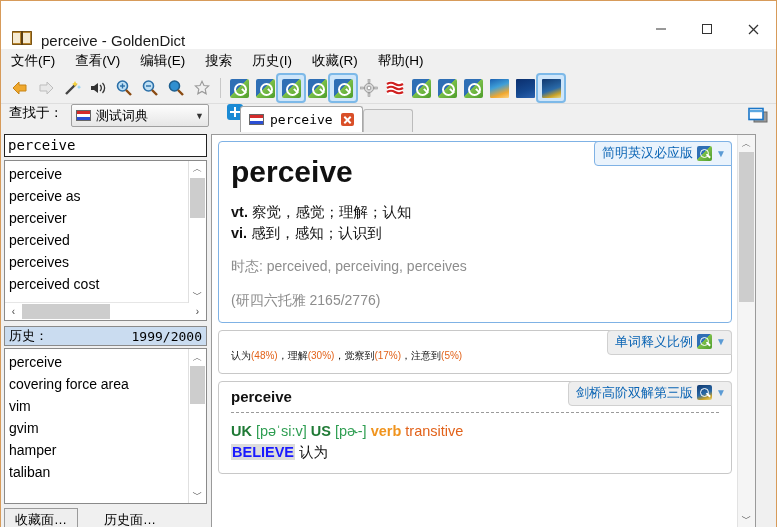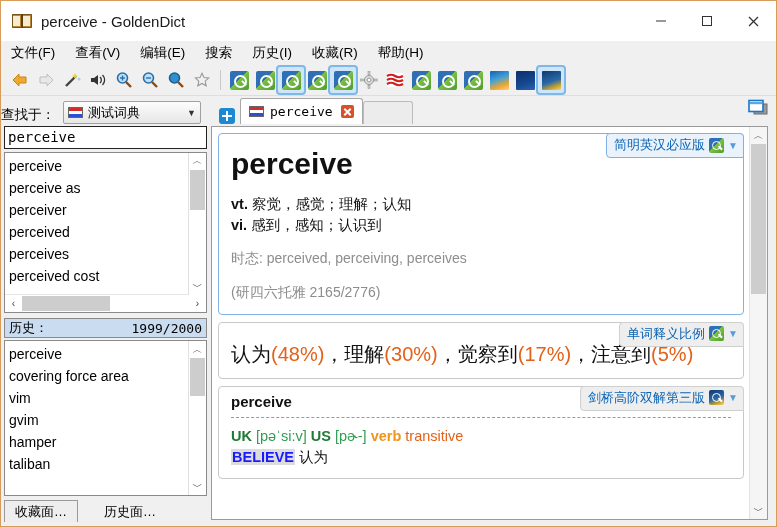--- a/index.html
+++ b/index.html
@@ -1,20 +1,20 @@
 <!DOCTYPE html>
 <html><head>
 <meta charset="utf-8">
 <style>
   html,body{margin:0;padding:0;background:#fff;}
   body{width:777px;height:527px;overflow:hidden;font-family:"Liberation Sans","DejaVu Sans",sans-serif;}
   .app{position:relative;width:777px;height:527px;box-sizing:border-box;border:1px solid #d79b5a;background:#f0f0f0;}
 
   
-  .titlebar{height:40px;display:flex;align-items:center;background:#fff;}
+  .titlebar{height:48px;display:flex;align-items:flex-end;background:#fff;}
   .tb-icon{width:22px;height:22px;margin-left:10px;margin-right:8px;position:relative;flex:none;}
   .book{position:absolute;left:1px;top:4px;width:20px;height:14px;background:#b9862f;border-radius:1px;
         box-shadow:inset 0 0 0 1px #7a5416;}
   .book:before{content:"";position:absolute;left:9px;top:0;width:2px;height:14px;background:#5d3f11;}
   .book:after{content:"";position:absolute;left:1px;top:2px;width:7px;height:10px;background:#f5ead2;
         box-shadow:10px 0 0 0 #f5ead2;}
   .title-text{font-size:15px;color:#1a1a1a;}
   .winbtns{margin-left:auto;display:flex;height:40px;}
   .winbtn{width:46px;height:40px;display:flex;align-items:center;justify-content:center;}
   .winbtn svg{display:block;}
@@ -31,21 +31,21 @@
         background:linear-gradient(135deg,#2f6fb5 0%,#2f6fb5 45%,#7cc04a 46%,#4d9c2a 100%);}
   .dicticon:after{content:"";position:absolute;left:4px;top:4px;width:9px;height:9px;border:2px solid #fff;border-radius:50%;}
   .dicticon:before{content:"";position:absolute;left:11px;top:11px;width:6px;height:2px;background:#fff;transform:rotate(45deg);}
   .dsel{box-shadow:0 0 0 2px #7db9e8;border-radius:2px;background:#cfe6fa;}
   .bookcover{width:19px;height:19px;border-radius:1px;position:relative;overflow:hidden;}
   .bc1{background:linear-gradient(160deg,#1a5fb0 0%,#3f9fd8 40%,#f0a830 75%,#ffd27f 100%);}
   .bc2{background:linear-gradient(160deg,#0b2f6e 0%,#15488f 60%,#2c63b0 100%);}
   .bc3{background:linear-gradient(160deg,#10386f 0%,#2a6aa8 55%,#c9a227 80%,#e8d98a 100%);}
 
   
-  .lookuprow{height:28px;display:flex;align-items:flex-end;background:#f0f0f0;position:relative;}
+  .lookuprow{height:28px;display:flex;align-items:flex-start;background:#f0f0f0;padding-left:8px;position:relative;}
   .lk-label{font-size:13.5px;color:#000;margin-right:8px;}
   .combo{height:21px;min-width:128px;background:linear-gradient(#fdfdfd,#e6e6e6);border:1px solid #a0a0a0;
          border-radius:2px;display:flex;align-items:center;padding:0 4px;font-size:13px;}
   .flag{width:15px;height:11px;margin-right:5px;flex:none;border:1px solid #666;box-sizing:border-box;
         background:linear-gradient(#d42b2b 0 34%,#fff 34% 66%,#2b4fd4 66% 100%);}
   .combo-arrow{margin-left:auto;padding-left:6px;font-size:9px;color:#333;}
   .plusbtn{width:16px;height:16px;margin-left:18px;background:#1a8ad4;border-radius:3px;position:relative;flex:none;}
   .plusbtn:before{content:"";position:absolute;left:3px;top:7px;width:10px;height:2px;background:#fff;}
   .plusbtn:after{content:"";position:absolute;left:7px;top:3px;width:2px;height:10px;background:#fff;}
 
@@ -81,21 +81,21 @@
   .hsb .thumb{height:15px;background:#cdcdcd;}
 
   .histhead{margin-top:5px;height:19px;background:#cadcf0;border:1px solid #8a8a8a;display:flex;align-items:center;
             padding:0 4px;font-size:13px;color:#000;}
   .histhead .cnt{margin-left:auto;font-family:"DejaVu Sans Mono",monospace;font-size:13px;}
   .bottomtabs{height:24px;display:flex;align-items:flex-end;padding-top:3px;gap:16px;}
   .btab{height:21px;display:flex;align-items:center;justify-content:center;font-size:13px;padding:0 10px;}
   .btab.sel{background:#eeeeee;border:1px solid #9a9a9a;border-bottom:none;}
 
   
-  .right{flex:1;position:relative;background:#fff;border:1px solid #9a9a9a;margin:2px 8px 2px 1px;overflow:hidden;}
+  .right{flex:1;position:relative;background:#fff;border:1px solid #9a9a9a;margin:2px 20px 2px 1px;overflow:hidden;}
   .artpane{position:absolute;left:0;top:0;right:17px;bottom:0;padding:6px 6px 0 6px;box-sizing:border-box;overflow:hidden;}
   .card{border:1px solid #7fb2e5;border-radius:4px;background:#fff;position:relative;margin-bottom:7px;padding:10px 12px 12px 12px;}
   .card.plain{border-color:#c8c8c8;}
   .dictbadge{position:absolute;right:-1px;top:-1px;display:flex;align-items:center;gap:4px;
              padding:2px 5px 3px 7px;font-size:13px;color:#0a64b4;background:#eaf3fc;
              border:1px solid #7fb2e5;border-radius:4px 4px 0 4px;}
   .dictbadge.grey{background:#eeeeee;border-color:#d0d0d0;}
   .badge-ic{width:15px;height:15px;border-radius:2px;position:relative;overflow:hidden;flex:none;
             background:linear-gradient(135deg,#2f6fb5 0%,#2f6fb5 45%,#7cc04a 46%,#4d9c2a 100%);}
   .badge-ic:after{content:"";position:absolute;left:3px;top:3px;width:7px;height:7px;border:1.5px solid #fff;border-radius:50%;}
@@ -103,21 +103,21 @@
   .badge-ic.cover{background:linear-gradient(160deg,#10386f 0%,#2a6aa8 55%,#c9a227 80%,#e8d98a 100%);}
   .badge-chev{font-size:10px;color:#5b9bd5;}
 
   .headword{font-size:30px;font-weight:bold;color:#111;line-height:1.05;margin:4px 0 14px 0;}
   .phon{font-size:14px;color:#4f9ad6;margin-bottom:14px;}
   .phon .num{color:#8a8a8a;}
   .defline{font-size:14.5px;color:#111;line-height:21px;}
   .defline b{font-weight:bold;}
   .tense{font-size:14px;color:#8d8d8d;margin-top:14px;}
   .freq{font-size:14px;color:#8d8d8d;margin-top:16px;}
-  .ratio{font-size:20px;color:#111;margin-top:12px;}
+  .ratio{font-size:10px;color:#111;margin-top:12px;}
   .ratio .pct{color:#e2621a;}
   .cam-hw{font-size:15px;font-weight:bold;color:#111;}
   .dashed{border-top:1px dashed #9a9a9a;margin:7px 0 8px 0;}
   .cam-line{font-size:14.5px;line-height:21px;}
   .cam-line .uk,.cam-line .us{color:#1f7a35;font-weight:bold;}
   .cam-line .ipa{color:#2f9e52;}
   .cam-line .pos{color:#f0941e;font-weight:bold;}
   .cam-line .tr{color:#e2621a;}
   .cam-sense{font-weight:bold;color:#1a1aff;background:#dcdcdc;padding:0 1px;}
   .cam-cn{color:#111;}

